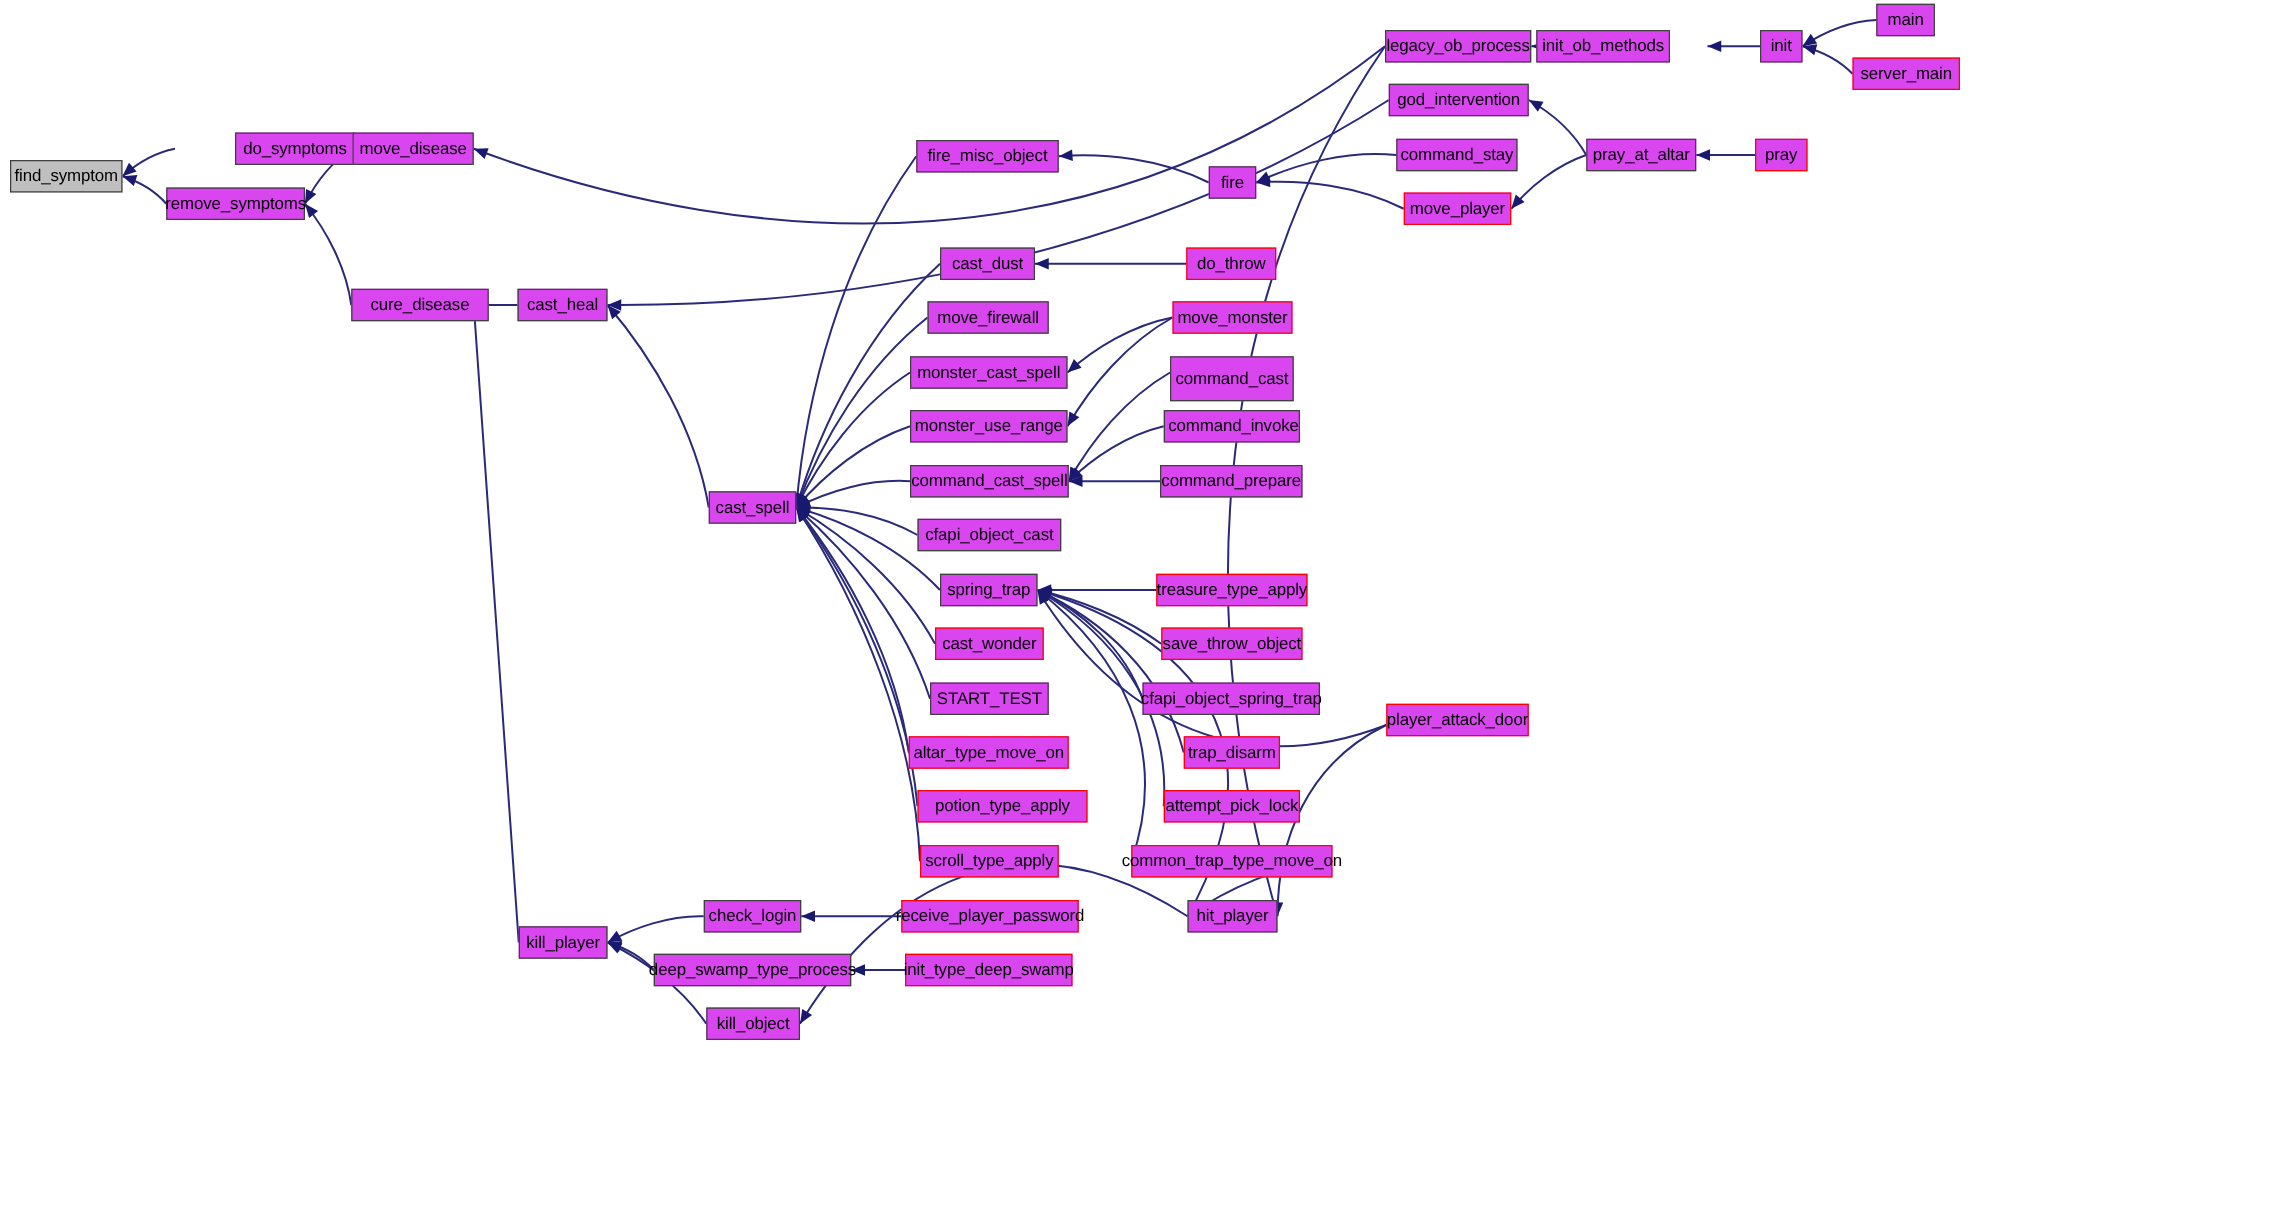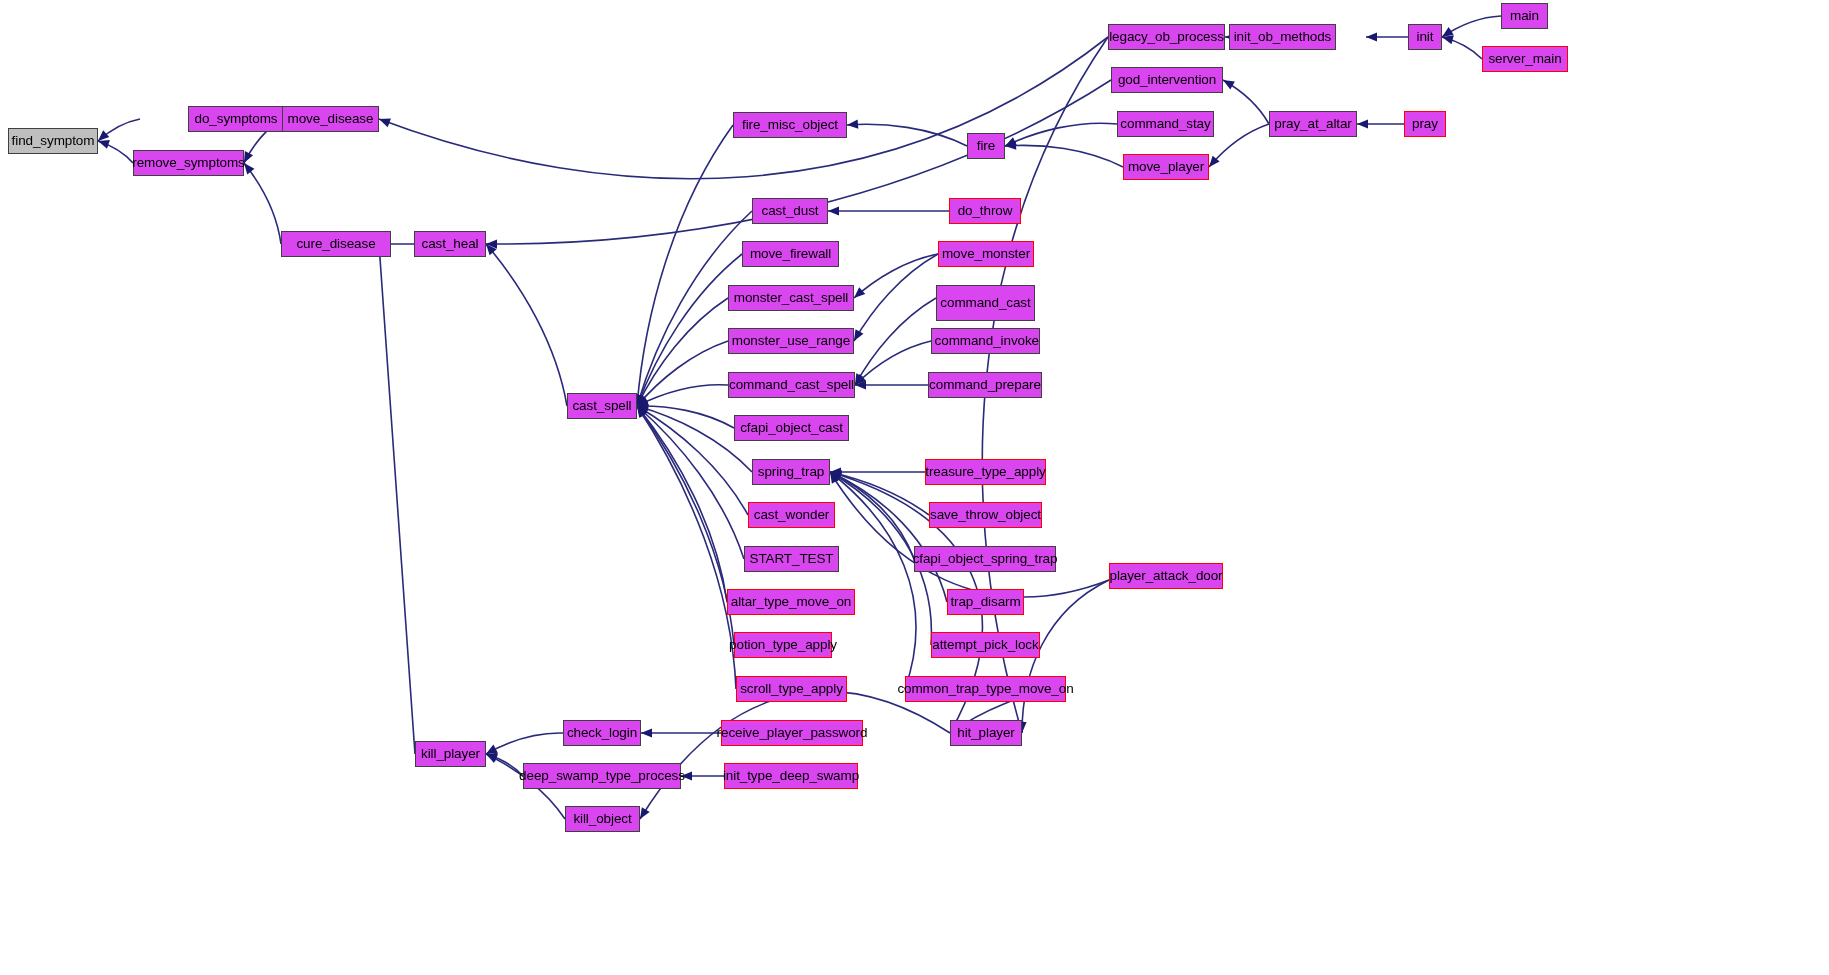--- a/index.html
+++ b/index.html
@@ -223,21 +223,21 @@
       </div>
       <div class="gnode red" style="left: 748px; top: 502px; width: 87px; height: 26px;">
         <span class="gnode-label">cast_wonder</span>
       </div>
       <div class="gnode" style="left: 744px; top: 546px; width: 95px; height: 26px;">
         <span class="gnode-label">START_TEST</span>
       </div>
       <div class="gnode red" style="left: 727px; top: 589px; width: 128px; height: 26px;">
         <span class="gnode-label">altar_type_move_on</span>
       </div>
-      <div class="gnode red" style="left: 734px; top: 632px; width: 98px; height: 26px;">
+      <div class="gnode red" style="left: 734px; top: 632px; width: 136px; height: 26px;">
         <span class="gnode-label">potion_type_apply</span>
       </div>
       <div class="gnode red" style="left: 736px; top: 676px; width: 111px; height: 26px;">
         <span class="gnode-label">scroll_type_apply</span>
       </div>
       <div class="gnode" style="left: 563px; top: 720px; width: 78px; height: 26px;">
         <span class="gnode-label">check_login</span>
       </div>
       <div class="gnode red" style="left: 721px; top: 720px; width: 142px; height: 26px;">
         <span class="gnode-label">receive_player_password</span>

